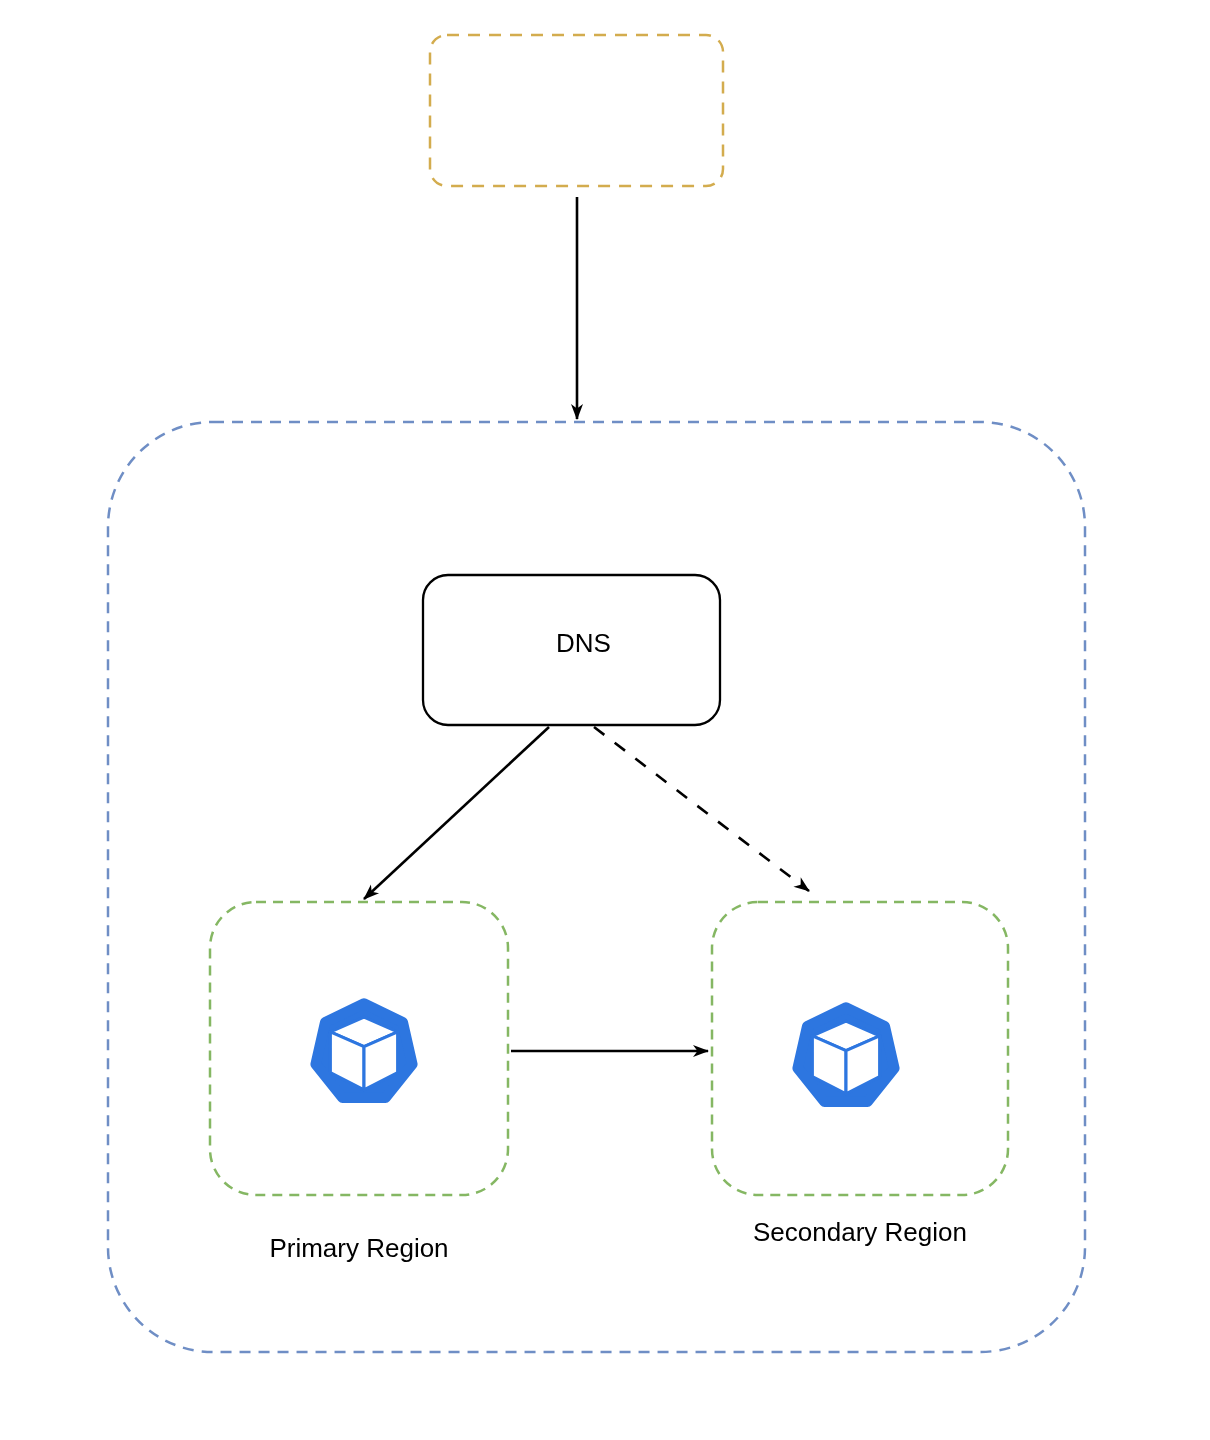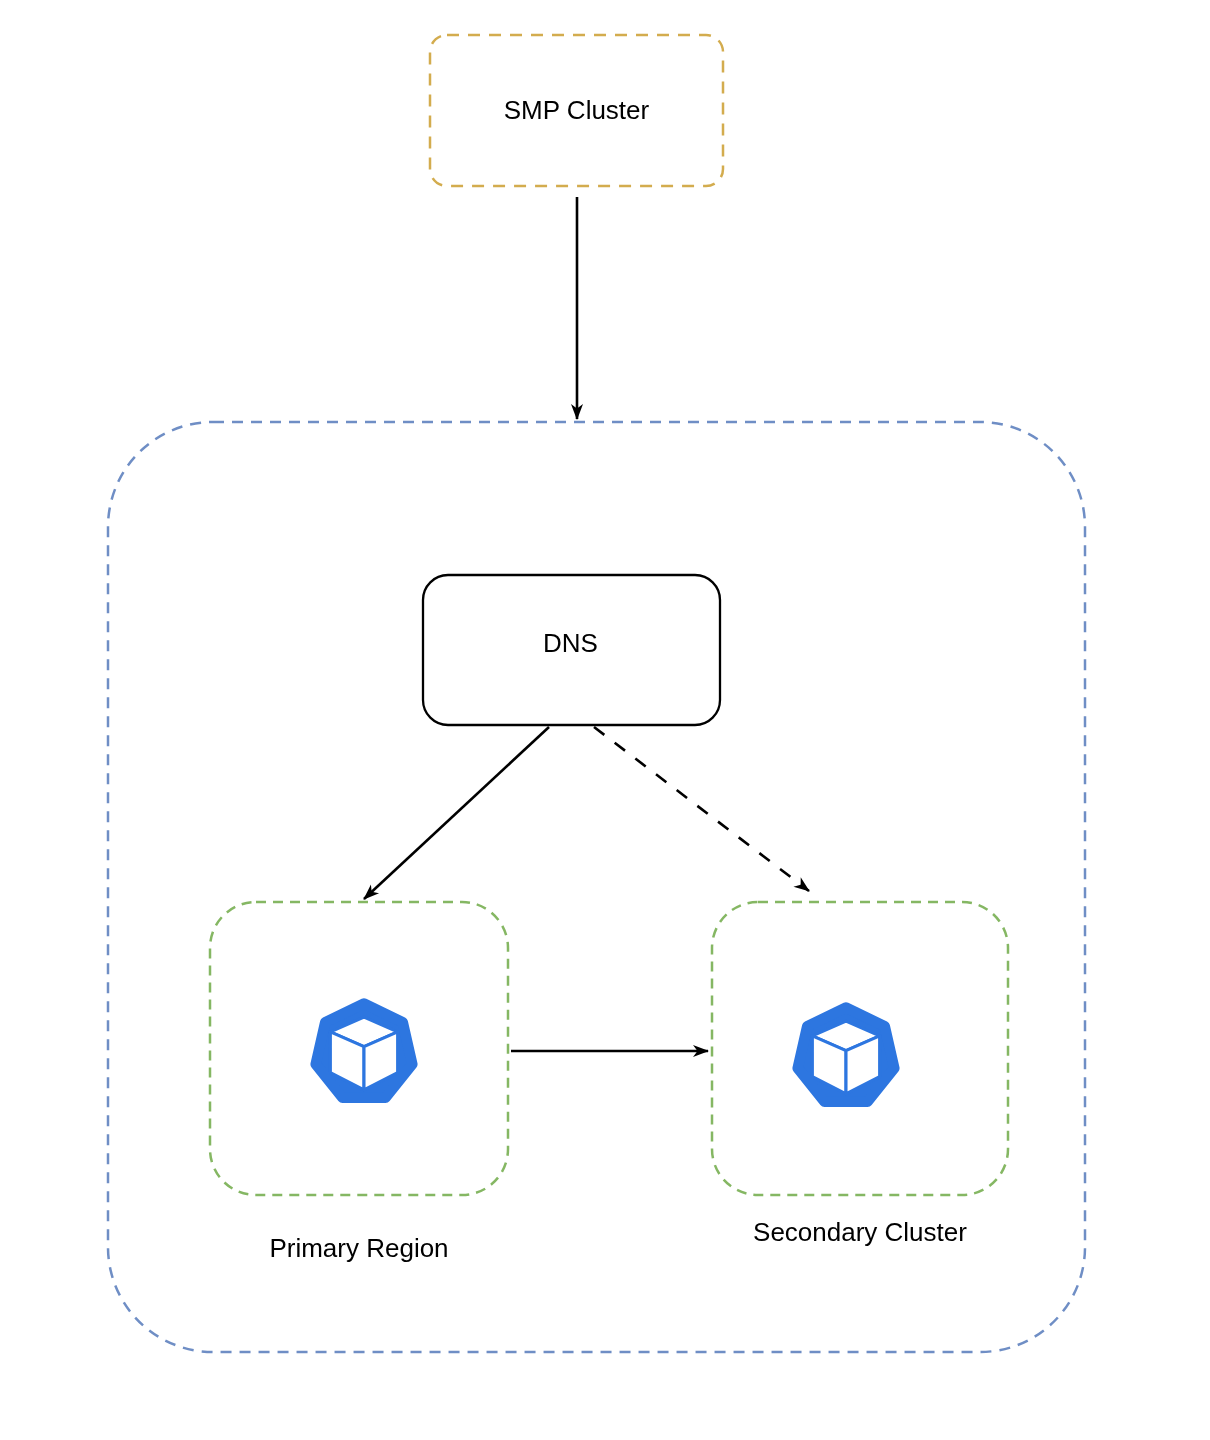--- a/index.html
+++ b/index.html
@@ -17,21 +17,21 @@
     display: flex;
     align-items: center;
     justify-content: center;
     color: #000000;
     font-size: 26px;
     line-height: 1.2;
     text-align: center;
     white-space: nowrap;
   }
   .label.smp    { left: 430px; top: 35px;  width: 293px; height: 151px; }
-  .label.dns    { left: 422px; top: 575px; width: 297px; height: 137px; }
+  .label.dns    { left: 435px; top: 575px; width: 297px; height: 137px; }
   .label.region-primary   { left: 210px; top: 1228px; width: 298px; height: 42px; }
   .label.region-secondary { left: 712px; top: 1212px; width: 296px; height: 42px; }
   .icon { position: absolute; width: 118px; height: 118px; }
   .icon.primary   { left: 305px; top: 993px; }
   .icon.secondary { left: 787px; top: 997px; }
 </style>
 </head>
 <body>
 
 <div class="canvas">
@@ -55,27 +55,26 @@
 
     <path d="M577,197 L577,419" fill="none" stroke-width="2.6" marker-end="url(#arrowhead)" stroke="#000000"></path>
 
     <path d="M549,727 L364,899" fill="none" stroke-width="2.6" marker-end="url(#arrowhead)" stroke="#000000"></path>
 
     <path d="M594,727 L809,891" fill="none" stroke-width="2.6" stroke-dasharray="13 13" marker-end="url(#arrowhead)" stroke="#000000"></path>
 
     <path d="M511,1051 L708,1051" fill="none" stroke-width="2.6" marker-end="url(#arrowhead)" stroke="#000000"></path>
   </svg>
 
-  <div class="label smp">SMP Cluster</div>
 
   <div class="label dns">DNS</div>
 
   <div class="label region-primary">Primary Region</div>
 
-  <div class="label region-secondary">Secondary Cluster</div>
+  <div class="label region-secondary">Secondary Region</div>
 
   <div class="icon primary">
     <svg width="118" height="118" viewBox="0 0 100 100">
       <polygon points="50,9 82.8,24.8 90.9,60.3 68.2,88.8 31.8,88.8 9.1,60.3 17.2,24.8" stroke-width="9" stroke-linejoin="round" fill="#2D76E0" stroke="#2D76E0"></polygon>
       <polygon points="50,20.5 78.5,33 50,45.5 21.5,33" fill="#ffffff" stroke-width="2.6" stroke-linejoin="round" stroke="#2D76E0"></polygon>
       <polygon points="21.5,33 50,45.5 50,82 21.5,67.5" fill="#ffffff" stroke-width="2.6" stroke-linejoin="round" stroke="#2D76E0"></polygon>
       <polygon points="78.5,33 50,45.5 50,82 78.5,67.5" fill="#ffffff" stroke-width="2.6" stroke-linejoin="round" stroke="#2D76E0"></polygon>
     </svg>
   </div>
 

